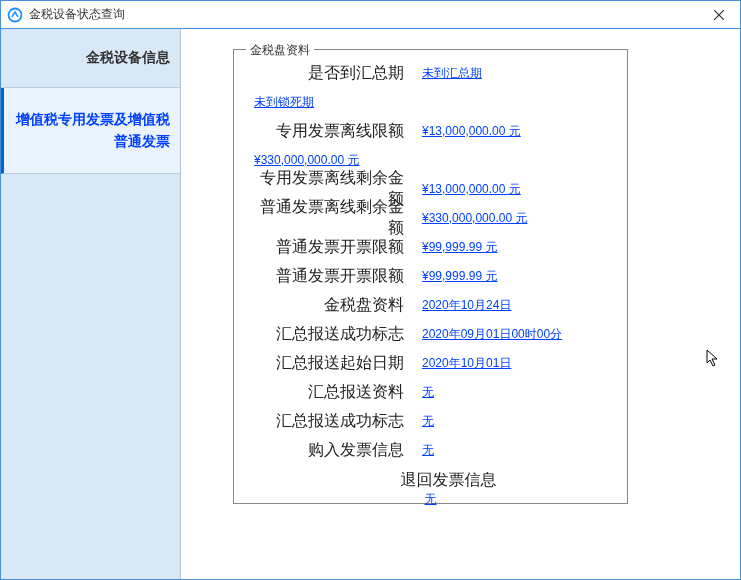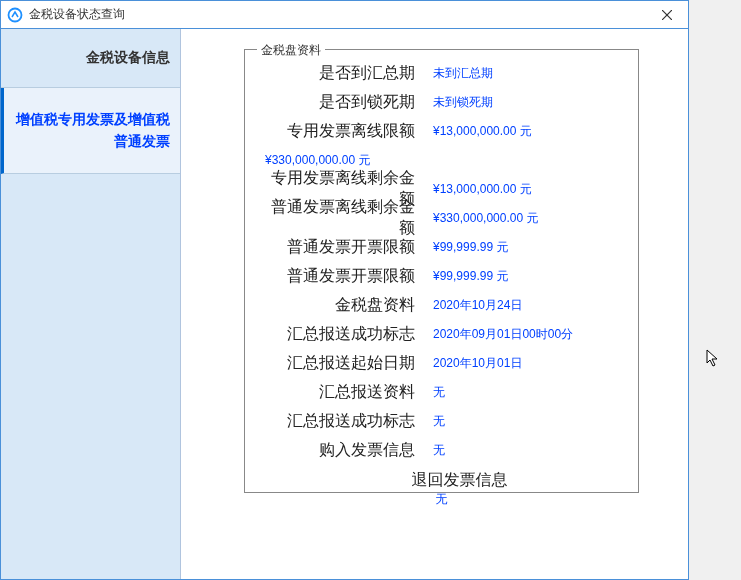--- a/index.html
+++ b/index.html
@@ -9,21 +9,21 @@
   }
   body {
     font-family: "Microsoft YaHei", "SimSun", sans-serif;
     font-size: 12px;
     background: #f0f0f0;
     width: 741px;
     height: 580px;
     overflow: hidden;
   }
   .window {
-    width: 689px;
+    width: 741px;
     height: 580px;
     background: #fff;
     border: 1px solid #4a90d9;
     display: flex;
     flex-direction: column;
   }
   .titlebar {
     height: 28px;
     background: #fff;
     border-bottom: 1px solid #4a90d9;
@@ -86,23 +86,23 @@
     line-height: 1.6;
   }
   .main {
     flex: 1;
     background: #fff;
     padding: 20px 30px;
     position: relative;
   }
   .fieldset {
     border: 1px solid #888;
-    padding: 14px 20px 4px 20px;
+    padding: 14px 20px 15px 20px;
     width: 395px;
-    margin-left: 33px;
+    margin-left: 22px;
     position: relative;
   }
   .legend {
     position: absolute;
     top: -8px;
     left: 12px;
     background: #fff;
     padding: 0 4px;
     color: #333;
     font-size: 12px;
@@ -117,20 +117,21 @@
   .label {
     width: 168px;
     text-align: right;
     color: #222;
     font-size: 16px;
     padding-right: 18px;
   }
   .value {
     color: #0040ff;
     font-size: 12px;
+    text-decoration: underline;
   }
   .cursor {
     position: absolute;
     left: 525px;
     top: 320px;
     pointer-events: none;
   }
 </style>
 </head>
 <body>
@@ -164,21 +165,20 @@
 
     <div class="main">
       <div class="fieldset">
         <div class="legend">金税盘资料</div>
 
         <div class="row">
           <div class="label">是否到汇总期</div>
           <div class="value">未到汇总期</div>
         </div>
         <div class="row">
-          <div class="label">是否到锁死期</div>
           <div class="value">未到锁死期</div>
         </div>
         <div class="row">
           <div class="label">专用发票离线限额</div>
           <div class="value">¥13,000,000.00 元</div>
         </div>
         <div class="row">
           <div class="value">¥330,000,000.00 元</div>
         </div>
         <div class="row">

